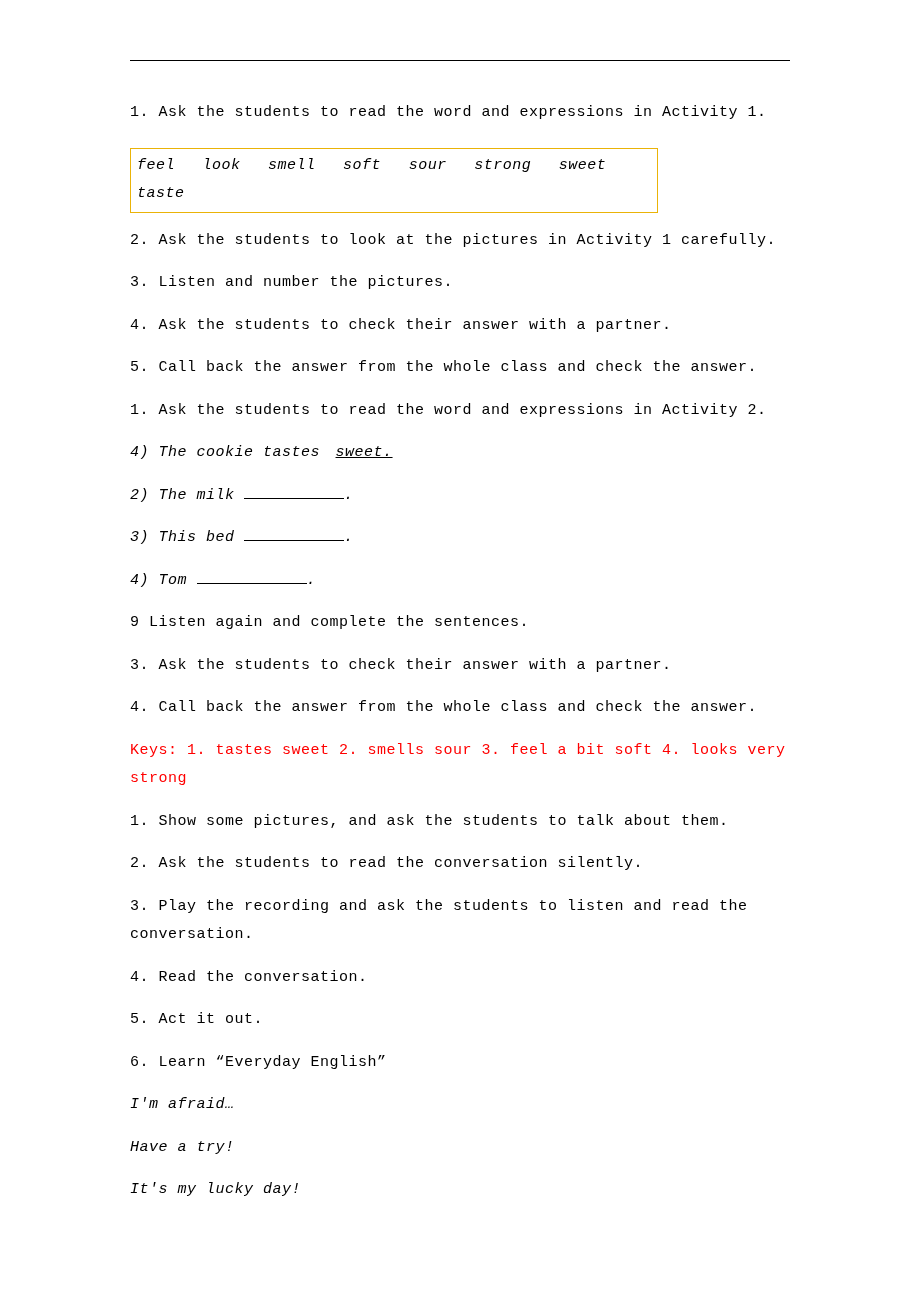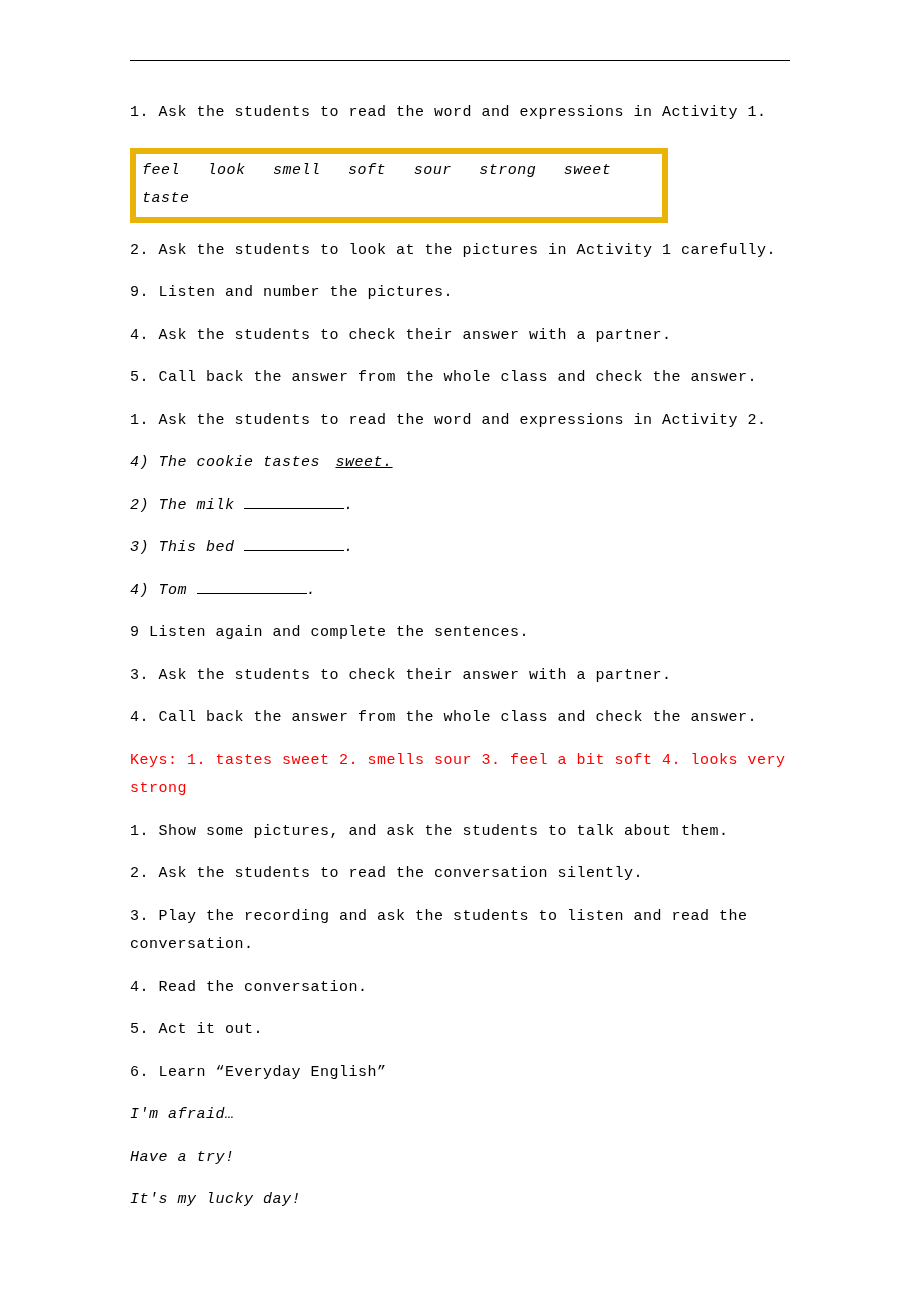--- a/index.html
+++ b/index.html
@@ -20,21 +20,21 @@
   }
   .top-rule {
     border-top: 1.5px solid #000;
     margin-bottom: 38px;
   }
   .para {
     margin: 0 0 14px 0;
     letter-spacing: 0.5px;
   }
   .word-box {
-    border: 6px solid #eab308;
+    border: 1px solid #eab308;
     padding: 3px 10px 3px 6px;
     display: inline-block;
     font-style: italic;
     letter-spacing: 0.5px;
     margin: 6px 0 14px 0;
     width: 510px;
   }
   .word-box span { margin-right: 18px; }
   .bold {
     font-weight: bold;
@@ -65,21 +65,21 @@
     <span>look</span>
     <span>smell</span>
     <span>soft</span>
     <span>sour</span>
     <span>strong</span>
     <span>sweet</span>
     <span>taste</span>
   </div>
 
   <p class="para">2. Ask the students to look at the pictures in Activity 1 carefully.</p>
-  <p class="para">9. Listen and number the pictures.</p>
+  <p class="para">3. Listen and number the pictures.</p>
   <p class="para">4. Ask the students to check their answer with a partner.</p>
   <p class="para">5. Call back the answer from the whole class and check the answer.</p>
 
 
   <p class="para">1. Ask the students to read the word and expressions in Activity 2.</p>
 
   <p class="para italic">
     <span>4) The cookie tastes </span><span class="uline">sweet.</span>
   </p>
 

